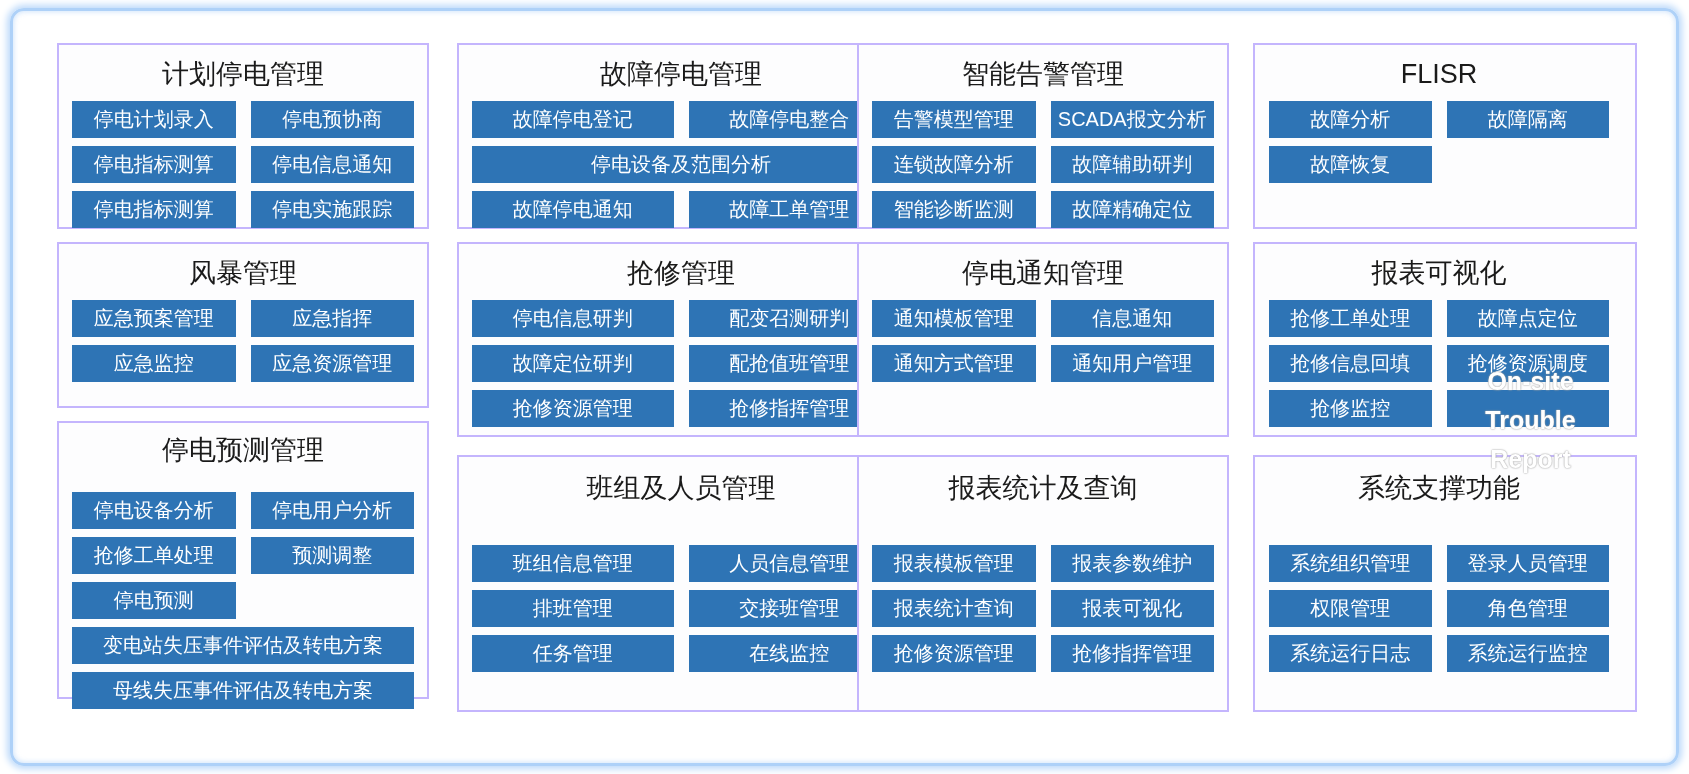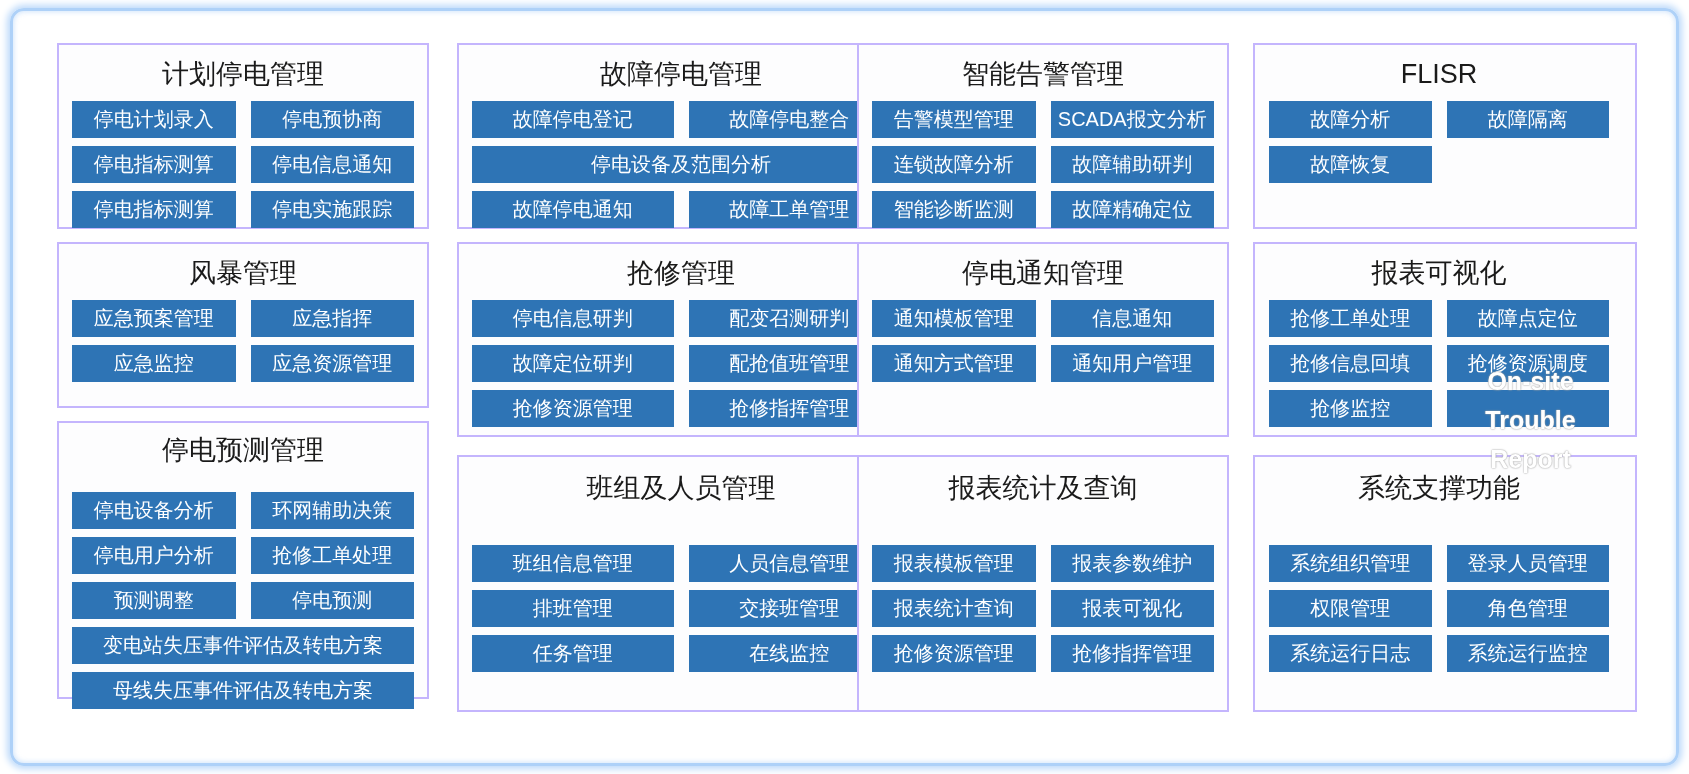--- a/index.html
+++ b/index.html
@@ -61,21 +61,20 @@
           <div class="btn">应急预案管理</div>
           <div class="btn">应急指挥</div>
           <div class="btn">应急监控</div>
           <div class="btn">应急资源管理</div>
         </div>
     </section>
     <section class="panel h278 tight">
       <h2 class="panel-title">停电预测管理</h2>
       <div class="btns">
           <div class="btn">停电设备分析</div>
-          <div class="btn">环网辅助决策</div>
           <div class="btn">停电用户分析</div>
           <div class="btn">抢修工单处理</div>
           <div class="btn">预测调整</div>
           <div class="btn">停电预测</div>
           <div class="btn wide">变电站失压事件评估及转电方案</div>
           <div class="btn wide">母线失压事件评估及转电方案</div>
         </div>
     </section>
   </div>
 

